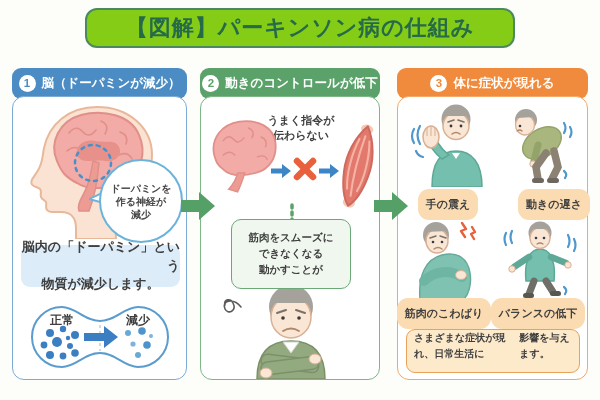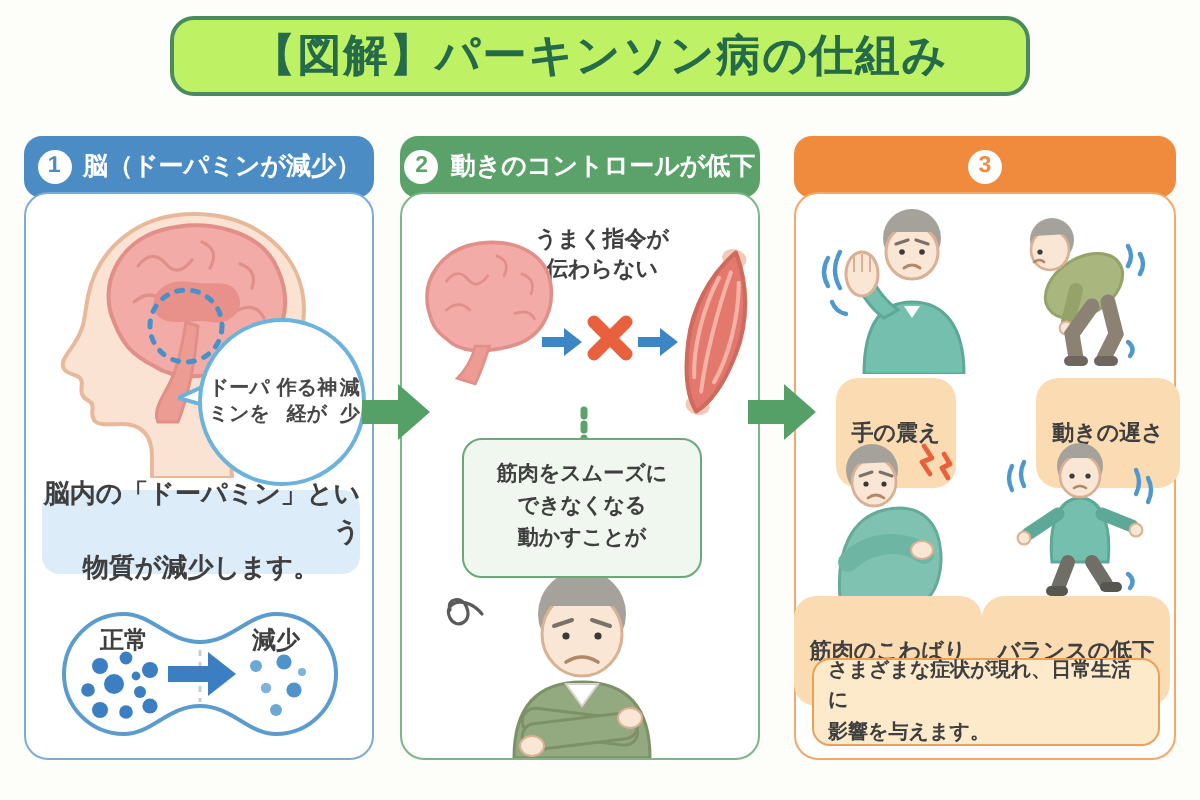--- a/index.html
+++ b/index.html
@@ -5,21 +5,21 @@
   html,body{margin:0;padding:0;}
   body{
     width:600px;height:400px;position:relative;overflow:hidden;
     background:#fdfdfa;
     font-family:"Liberation Sans","DejaVu Sans",sans-serif;
     color:#3f3f3f;
   }
   
   .title-box{
     position:absolute;left:85px;top:8px;width:430px;height:40px;
-    background:#bef264;border:2.5px solid #4b8a5f;border-radius:12px;
+    background:#84cc16;border:2.5px solid #4b8a5f;border-radius:12px;
     box-sizing:border-box;display:flex;align-items:center;justify-content:center;
     font-size:22px;font-weight:bold;color:#256a49;letter-spacing:1px;
   }
   
   .col{position:absolute;top:68px;}
   .col1{left:12px;width:175px;}
   .col2{left:200px;width:180px;}
   .col3{left:397px;width:191px;}
   .col-header{
     position:absolute;left:0;top:0;width:100%;height:31px;border-radius:9px;
@@ -39,21 +39,21 @@
     border-radius:12px;box-sizing:border-box;
   }
   .col1 .col-body{border:1.5px solid #7cabd5;}
   .col2 .col-body{border:1.5px solid #7db687;}
   .col3 .col-body{border:1.5px solid #f3a867;}
   .abs{position:absolute;}
   
   .bubble{
     position:absolute;left:86px;top:62px;width:84px;height:84px;border-radius:50%;
     background:#fff;border:2.5px solid #6cb3dc;box-sizing:border-box;
-    display:flex;flex-direction:row;align-items:center;justify-content:center;
+    display:flex;flex-direction:column;align-items:center;justify-content:center;
     font-size:10px;font-weight:bold;line-height:1.3;text-align:center;color:#474747;z-index:3;
   }
   .bubble-tail{position:absolute;left:76px;top:92px;z-index:2;}
   .note-blue{
     position:absolute;left:8px;top:148px;width:159px;height:42px;background:#dcecf8;
     border-radius:9px;display:flex;flex-direction:column;align-items:center;justify-content:center;
     font-size:13px;font-weight:bold;line-height:1.45;text-align:right;
   }
   
   .caption2{
@@ -64,27 +64,27 @@
     position:absolute;left:30px;top:122px;width:120px;height:70px;background:#f0f7ef;
     border:1.5px solid #6aa878;border-radius:10px;box-sizing:border-box;
     display:flex;flex-direction:column;align-items:center;justify-content:center;
     font-size:10.5px;font-weight:bold;line-height:1.5;text-align:center;
   }
   
   .sym-label-cell{
     position:absolute;width:88px;display:flex;justify-content:center;
   }
   .pill{
-    background:#fbdcb2;border-radius:11px;padding:20px 8px;
+    background:#fbdcb2;border-radius:11px;padding:8px 8px;
     font-size:11px;font-weight:bold;color:#3f3f3f;white-space:nowrap;
   }
   .note-orange{
     position:absolute;left:8px;top:232px;width:174px;height:44px;background:#fdeacb;
     border:1.5px solid #e9a258;border-radius:9px;box-sizing:border-box;
-    display:flex;flex-direction:column;justify-content:center;padding:0 7px;
+    display:flex;flex-direction:row;justify-content:center;padding:0 7px;
     font-size:10px;font-weight:bold;line-height:1.55;text-align:left;
   }
   svg{display:block;}
 </style>
 </head>
 <body>
 
 <div class="title-box">
   <span>【図解】パーキンソン病の仕組み</span>
 </div>
@@ -239,20 +239,21 @@
         <ellipse cx="104" cy="70" rx="6" ry="5" fill="#f9e6d5" stroke="#d9b093" stroke-width="1"></ellipse>
         <ellipse cx="55" cy="84" rx="6" ry="5" fill="#f9e6d5" stroke="#d9b093" stroke-width="1"></ellipse>
       </g>
     </svg>
   </div>
 </div>
 
 <div class="col col3">
   <div class="col-header">
     <span class="num">3</span>
+    <span>体に症状が現れる</span>
   </div>
   <div class="col-body">
 
     <svg class="abs" style="left:10px;top:6px;" width="78" height="84" viewBox="0 0 78 84">
       <g fill="none" stroke="#4f98cd" stroke-width="2.2" stroke-linecap="round">
         <path d="M6,26 q-4,7 0,14"></path>
           <path d="M12,23 q-5,9 0,18"></path>
           <path d="M8,48 q2,5 7,6"></path>
       </g>
       <path d="M24,84 C24,60 32,48 48,48 C64,48 74,60 74,84 Z" fill="#74bfad" stroke="#5da897" stroke-width="1.5"></path>

